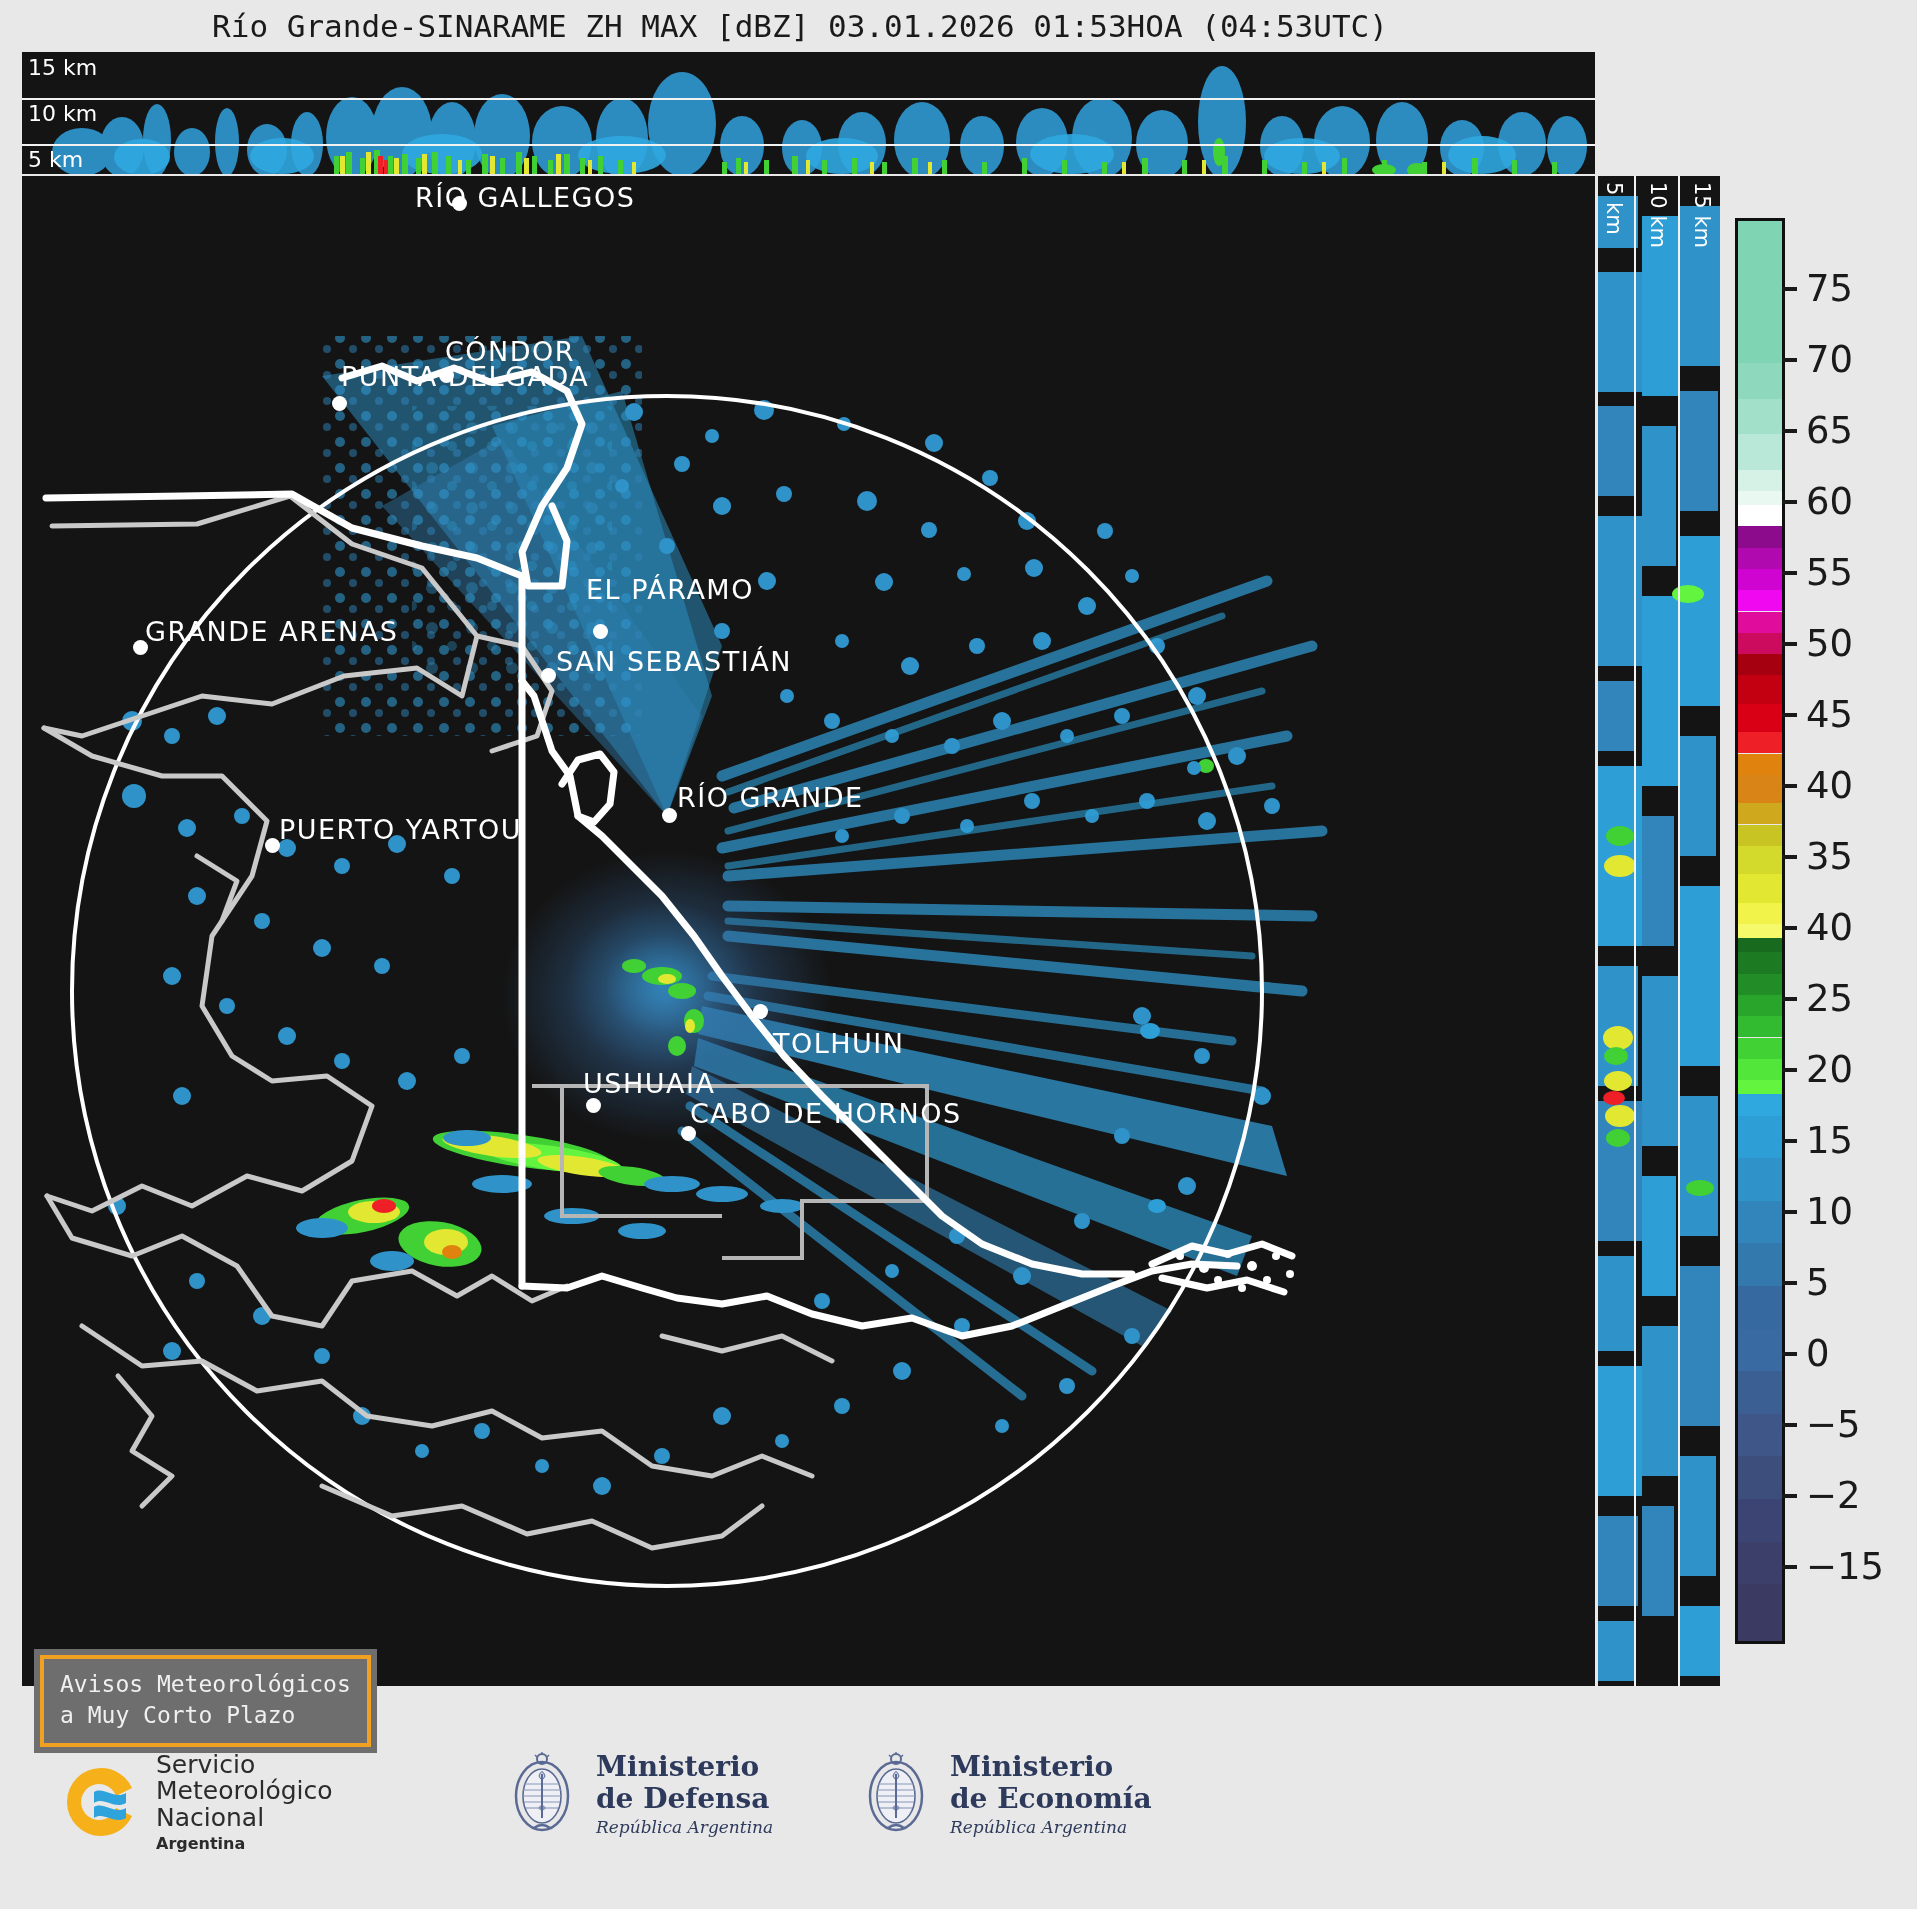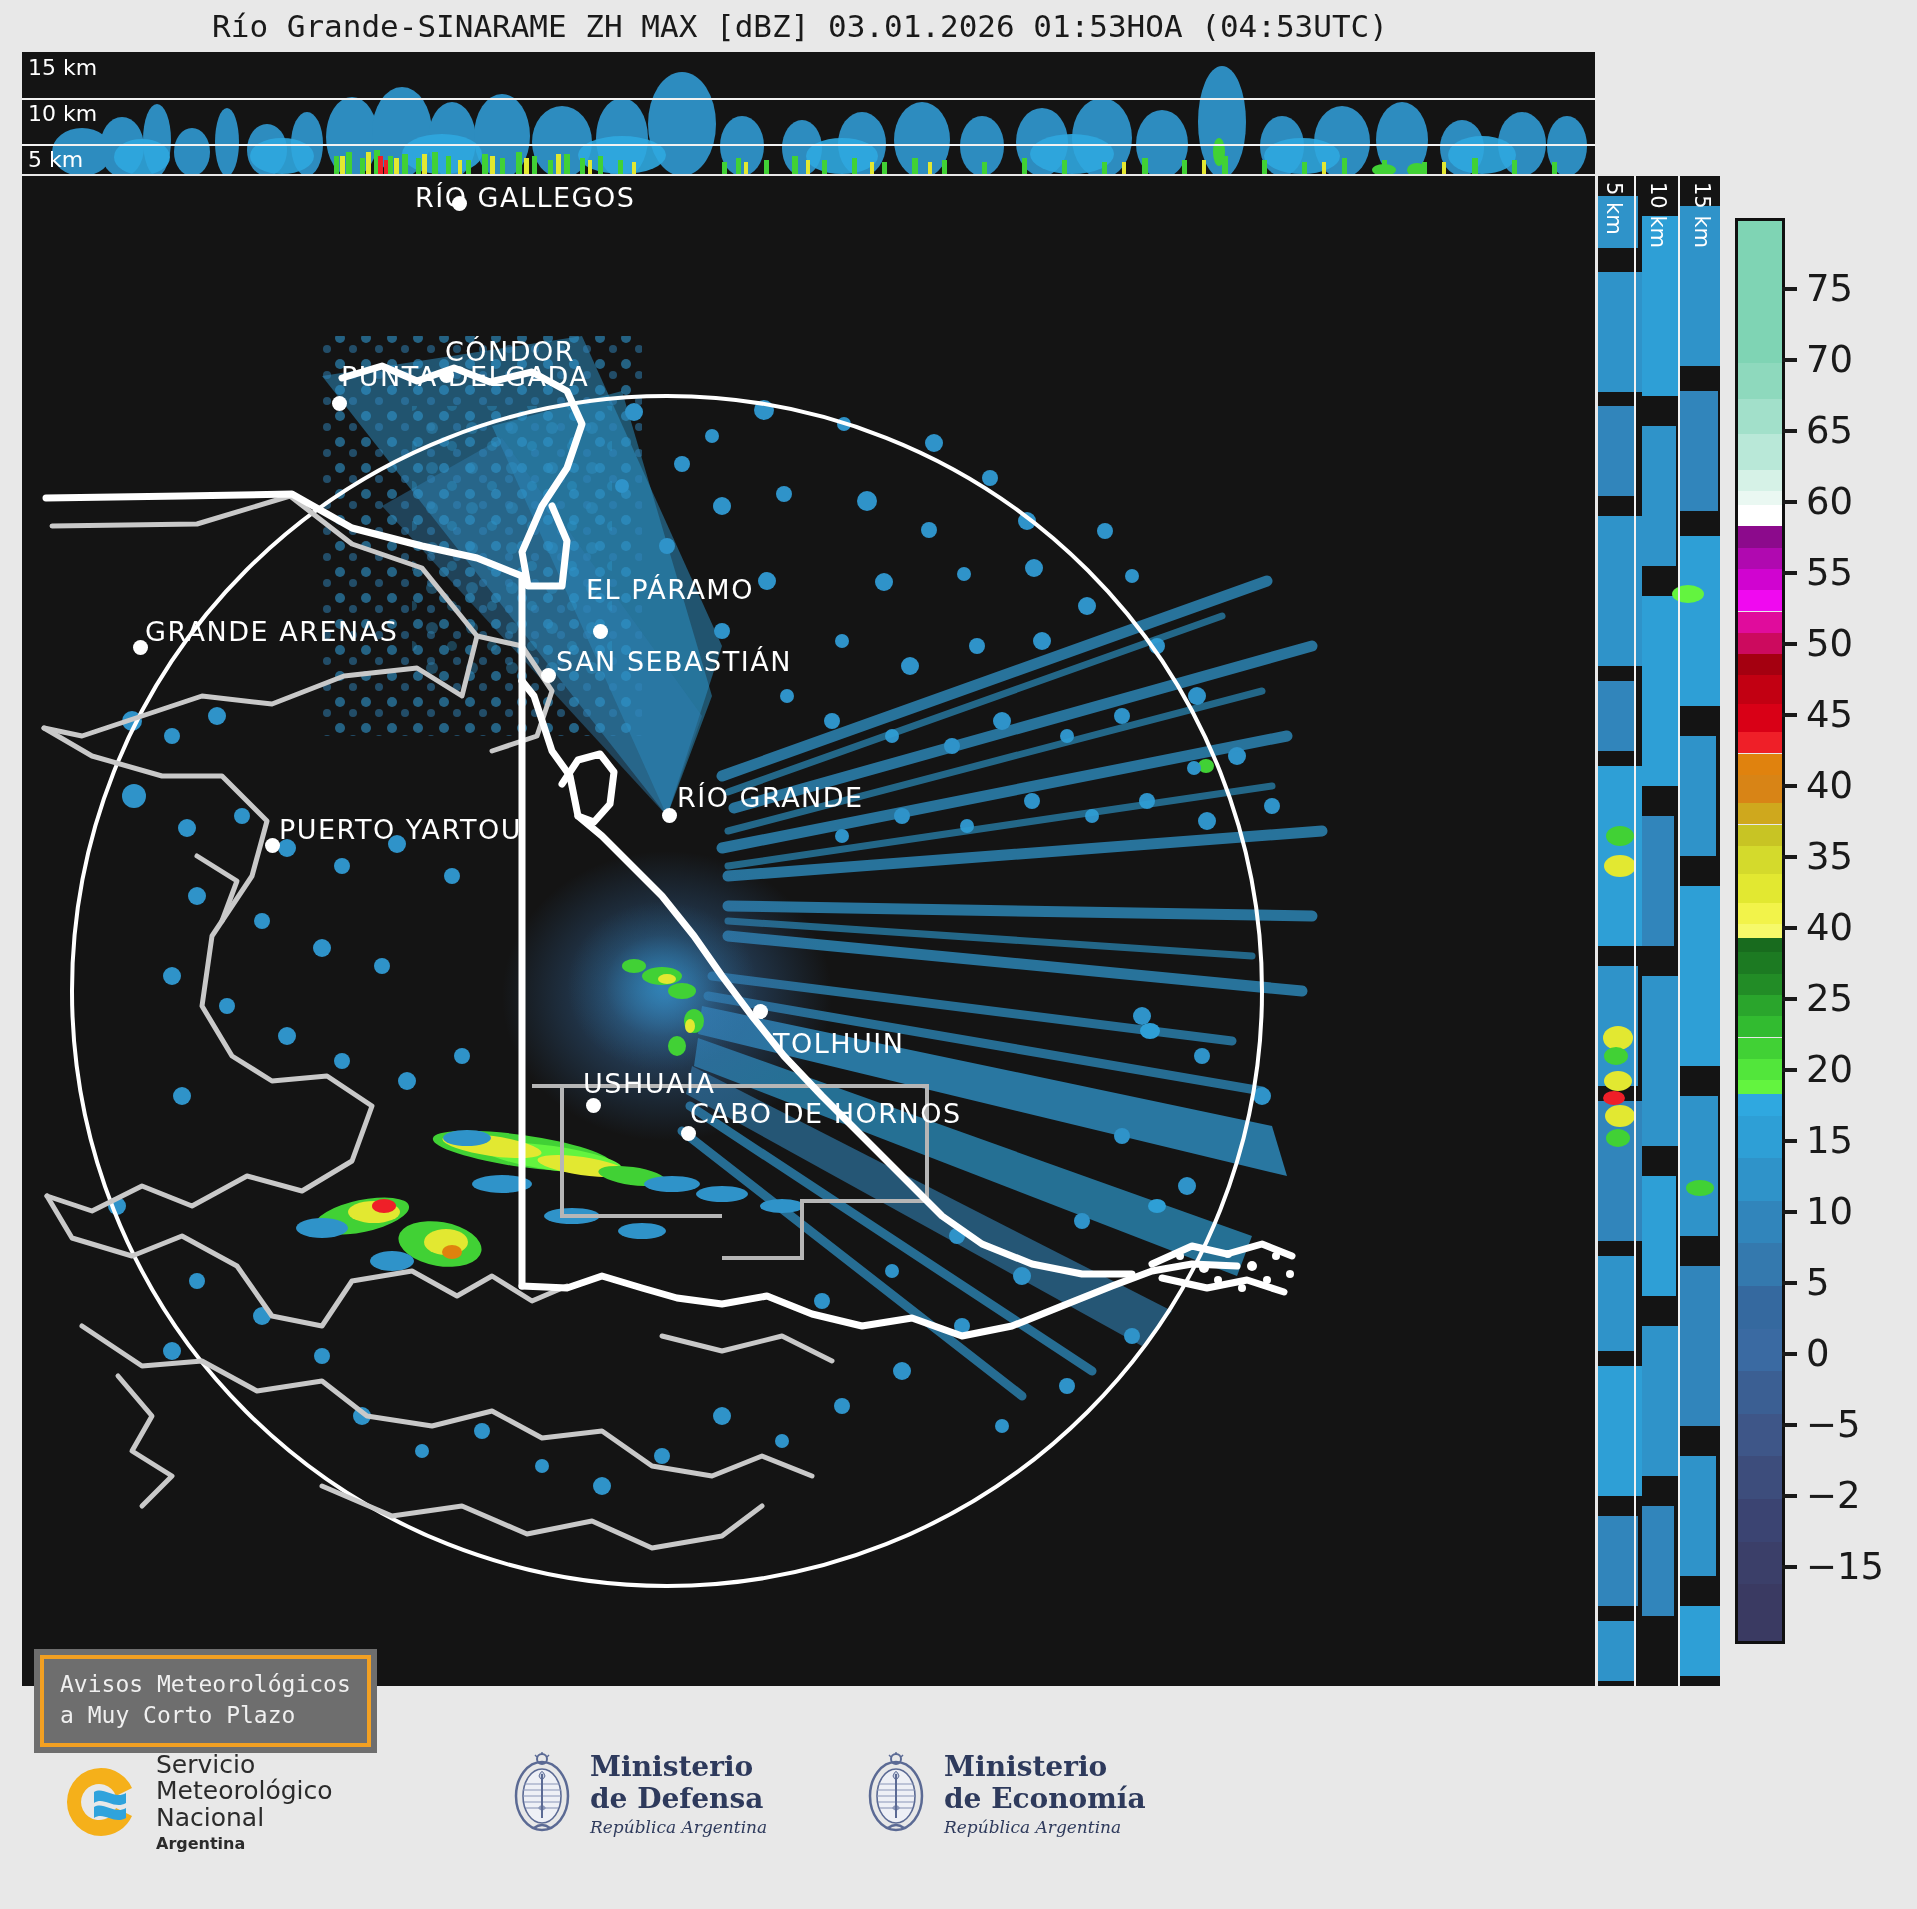--- a/index.html
+++ b/index.html
@@ -194,21 +194,21 @@
     align-items: center;
   }
   .smn-text {
     margin-left: 12px;
     font-family: "DejaVu Sans", sans-serif;
     color: #2b2b2b;
   }
   .smn-text .l1 { font-size: 25px; line-height: 1.05; }
   .smn-text .l4 { font-size: 16px; margin-top: 3px; font-weight: bold; }
   .min-text {
-    margin-left: 14px;
+    margin-left: 20px;
     font-family: "DejaVu Serif", serif;
     color: #2e3a5c;
   }
   .min-text .m1 { font-size: 28px; font-weight: bold; line-height: 1.12; }
   .min-text .m3 { font-size: 17px; margin-top: 3px; font-style: italic; }
 </style>
 </head>
 <body>
 
 <div id="title">Río Grande-SINARAME ZH MAX [dBZ] 03.01.2026 01:53HOA (04:53UTC)</div>

